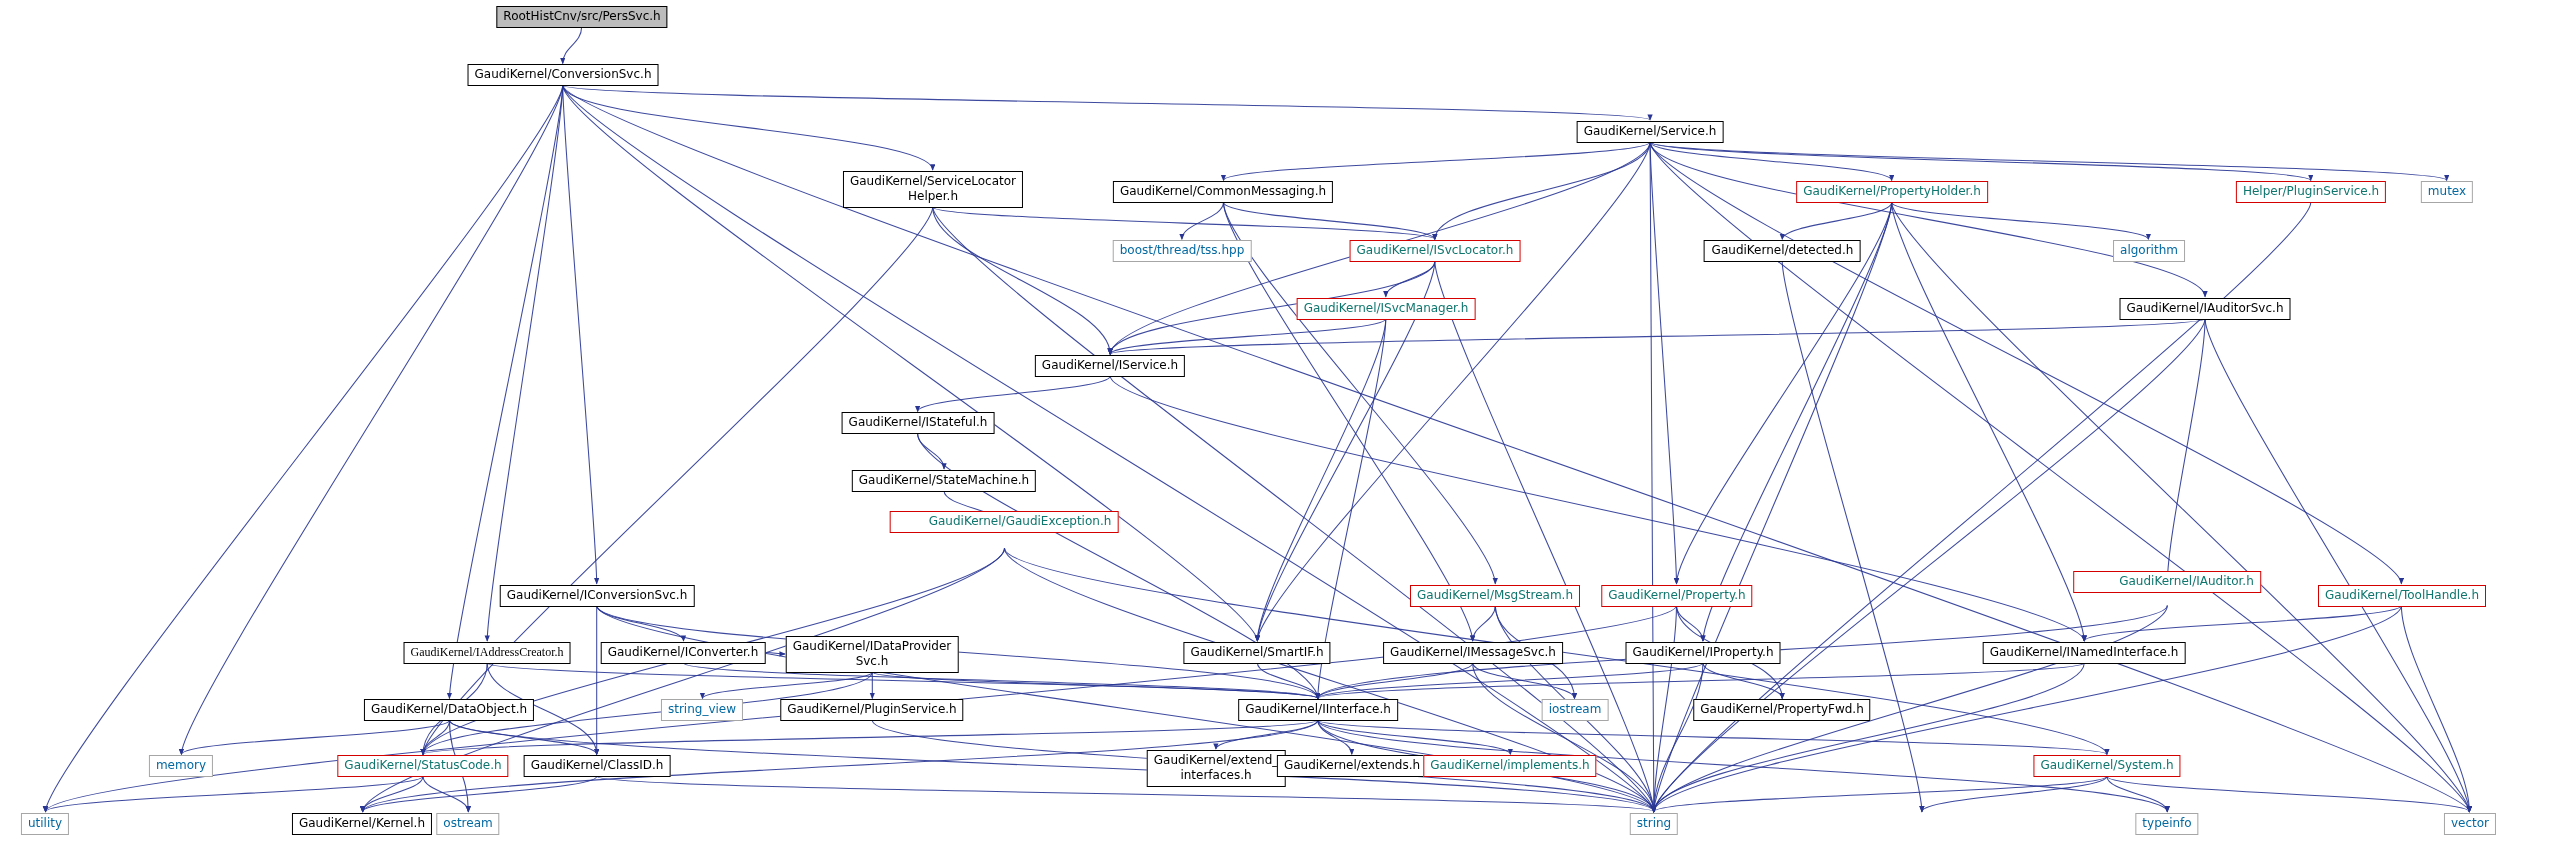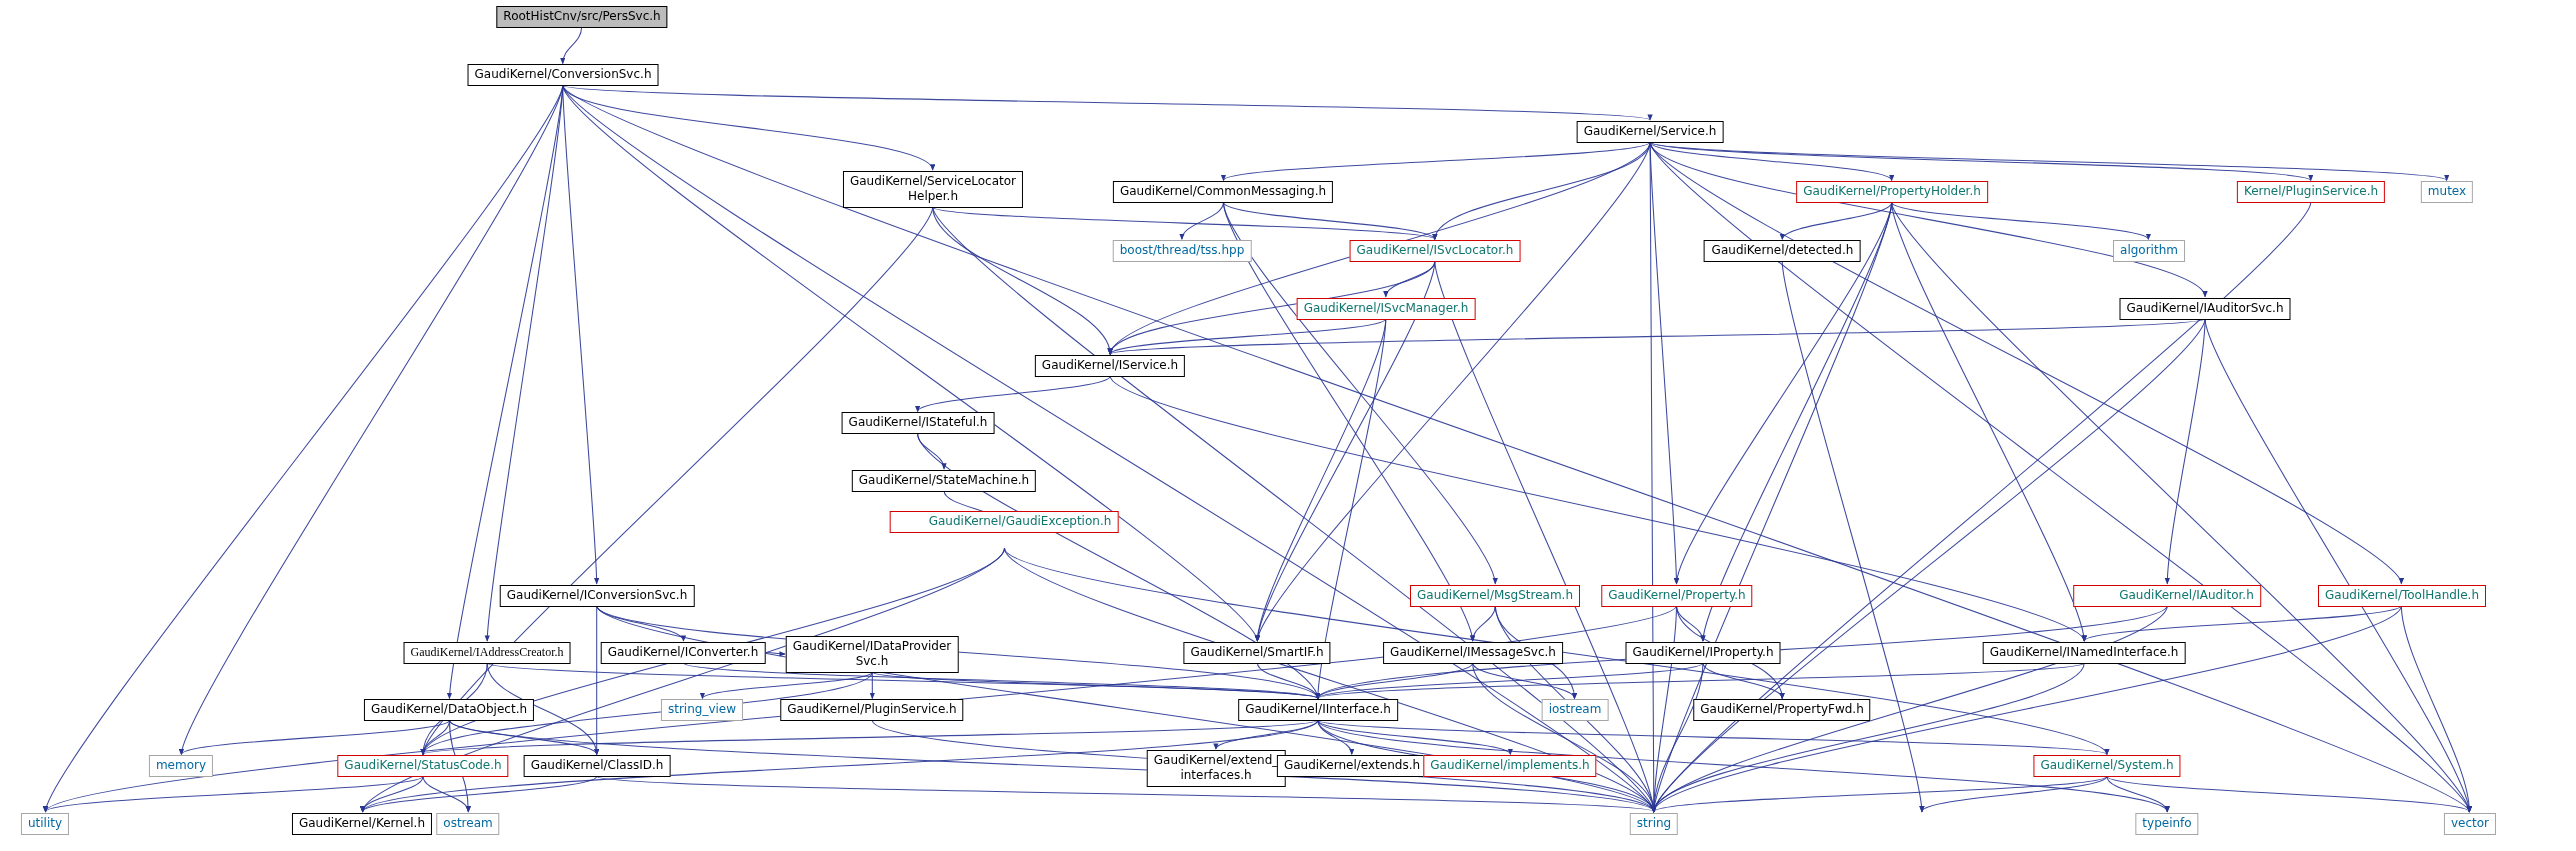--- a/index.html
+++ b/index.html
@@ -159,36 +159,36 @@
       <path d="M790,1028 C790,1049.15 2190,1053.85 2190,1075" fill="none" stroke="#283593" stroke-width="1.4" stroke-opacity="0.9" marker-end="url(#arrow)"></path>
     </svg>
   <div id="nodes">
       <div class="node root" style="left: 582px; top: 6px;">RootHistCnv/src/PersSvc.h</div>
       <div class="node " style="left: 563px; top: 64px;">GaudiKernel/ConversionSvc.h</div>
       <div class="node " style="left: 1650px; top: 121px;">GaudiKernel/Service.h</div>
       <div class="node " style="left: 933px; top: 171px;">GaudiKernel/ServiceLocator
 Helper.h</div>
       <div class="node " style="left: 1223px; top: 181px;">GaudiKernel/CommonMessaging.h</div>
       <div class="node red" style="left: 1892px; top: 181px;">GaudiKernel/PropertyHolder.h</div>
-      <div class="node red" style="left: 2311px; top: 181px;">Kernel/PluginService.h</div>
+      <div class="node red" style="left: 2311px; top: 181px;">Helper/PluginService.h</div>
       <div class="node std" style="left: 2447px; top: 181px;">mutex</div>
       <div class="node std" style="left: 1182px; top: 240px;">boost/thread/tss.hpp</div>
       <div class="node red" style="left: 1435px; top: 240px;">GaudiKernel/ISvcLocator.h</div>
       <div class="node " style="left: 1782px; top: 240px; padding-left: 7px;">GaudiKernel/detected.h</div>
       <div class="node std" style="left: 2149px; top: 240px;">algorithm</div>
       <div class="node red" style="left: 1386px; top: 298px;">GaudiKernel/ISvcManager.h</div>
       <div class="node " style="left: 2205px; top: 298px;">GaudiKernel/IAuditorSvc.h</div>
       <div class="node " style="left: 1110px; top: 355px;">GaudiKernel/IService.h</div>
       <div class="node " style="left: 918px; top: 412px;">GaudiKernel/IStateful.h</div>
       <div class="node " style="left: 944px; top: 470px;">GaudiKernel/StateMachine.h</div>
       <div class="node red" style="left: 1004px; top: 511px; padding-left: 38px;">GaudiKernel/GaudiException.h</div>
       <div class="node " style="left: 597px; top: 585px;">GaudiKernel/IConversionSvc.h</div>
       <div class="node red" style="left: 1495px; top: 585px;">GaudiKernel/MsgStream.h</div>
       <div class="node red" style="left: 1677px; top: 585px;">GaudiKernel/Property.h</div>
-      <div class="node red" style="left: 2167px; top: 585px; padding-left: 45px;">GaudiKernel/IAuditor.h</div>
+      <div class="node red" style="left: 2167px; top: 571px; padding-left: 45px;">GaudiKernel/IAuditor.h</div>
       <div class="node red" style="left: 2402px; top: 585px;">GaudiKernel/ToolHandle.h</div>
       <div class="node " style="left: 487px; top: 642px; font-family: Liberation Serif, serif;">GaudiKernel/IAddressCreator.h</div>
       <div class="node " style="left: 683px; top: 642px;">GaudiKernel/IConverter.h</div>
       <div class="node " style="left: 872px; top: 636px;">GaudiKernel/IDataProvider
 Svc.h</div>
       <div class="node " style="left: 1257px; top: 642px;">GaudiKernel/SmartIF.h</div>
       <div class="node " style="left: 1473px; top: 642px;">GaudiKernel/IMessageSvc.h</div>
       <div class="node " style="left: 1703px; top: 642px;">GaudiKernel/IProperty.h</div>
       <div class="node " style="left: 2084px; top: 642px; text-align: center;">GaudiKernel/INamedInterface.h</div>
       <div class="node " style="left: 449px; top: 699px;">GaudiKernel/DataObject.h</div>

